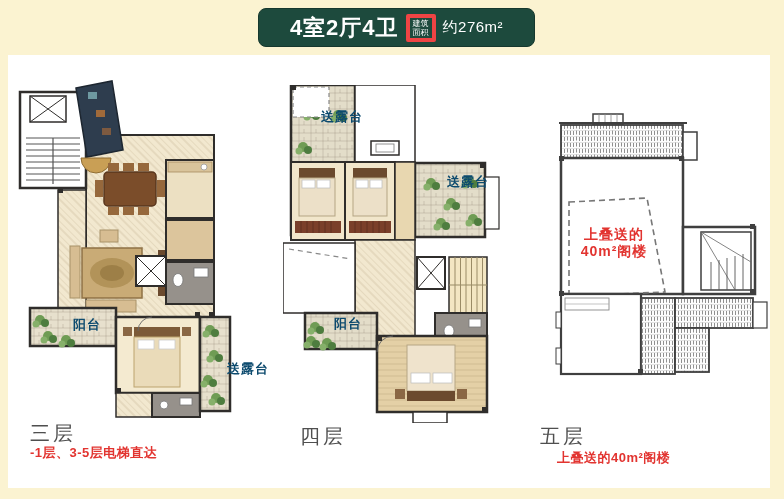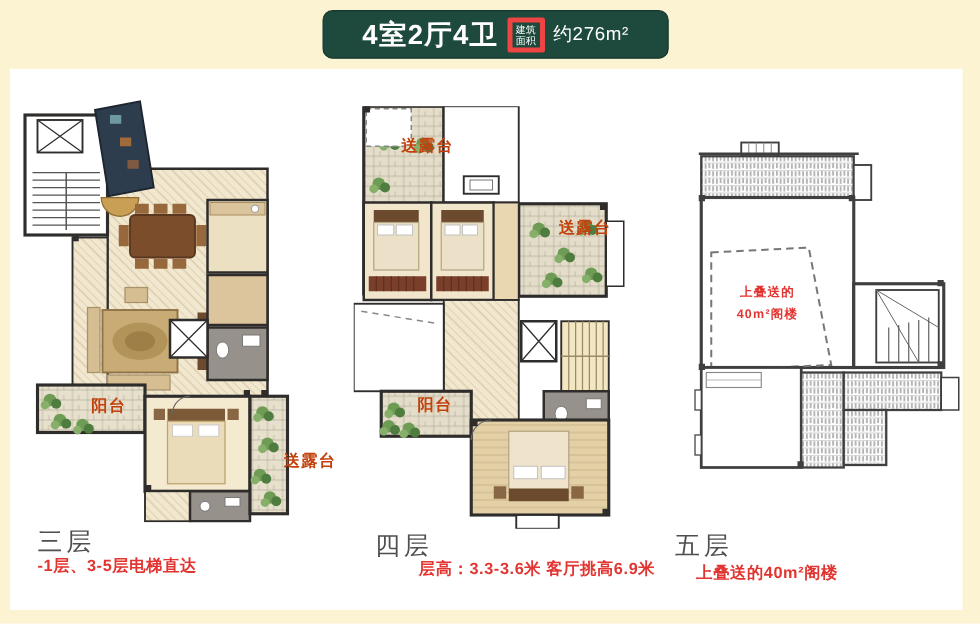--- a/index.html
+++ b/index.html
@@ -20,26 +20,26 @@
   .area-badge{
     border:4px solid #ef4444;border-radius:2px;font-size:8px;line-height:9px;
     padding:1px 3px;text-align:center;white-space:pre-line;
   }
   .area-value{font-size:15px;letter-spacing:0.5px;}
   
   .plan{position:absolute;}
   .plan svg{display:block;}
   
   .red-label{
-    position:absolute;color:#c2410c;font-weight:bold;font-size:13px;
+    position:absolute;color:#0c4a6e;font-weight:bold;font-size:13px;
     letter-spacing:1px;white-space:nowrap;font-family:Liberation Mono, monospace;
   }
   .attic-label{
     position:absolute;left:558px;top:226px;width:112px;text-align:center;
-    color:#e23430;font-weight:bold;font-size:10px;line-height:17px;letter-spacing:1px;
+    color:#e23430;font-weight:bold;font-size:14px;line-height:17px;letter-spacing:1px;
   }
   
   .floor-title{
     position:absolute;color:#4f4f4f;font-size:20px;letter-spacing:3px;
     text-align:left;
   }
   .floor-note{
     position:absolute;color:#e23430;font-size:13px;font-weight:bold;
     text-align:left;letter-spacing:0.5px;
   }
@@ -349,17 +349,16 @@
   <div class="red-label" style="left:334px;top:315px;">阳台</div>
   <div class="attic-label">
     <span>上叠送的</span><br>
     <span>40m²阁楼</span>
   </div>
 
   <div class="floor-title" style="left:30px;top:420px;width:255px;">三层</div>
   <div class="floor-note" style="left:30px;top:444px;width:255px;">-1层、3-5层电梯直达</div>
 
   <div class="floor-title" style="left:300px;top:423px;width:240px;">四层</div>
-  <div class="floor-note" style="left:335px;top:446px;width:245px;">层高：3.3-3.6米 客厅挑高6.9米</div>
 
   <div class="floor-title" style="left:540px;top:423px;width:236px;">五层</div>
   <div class="floor-note" style="left:557px;top:449px;width:240px;">上叠送的40m²阁楼</div>
 </div>
 
 </body></html>

